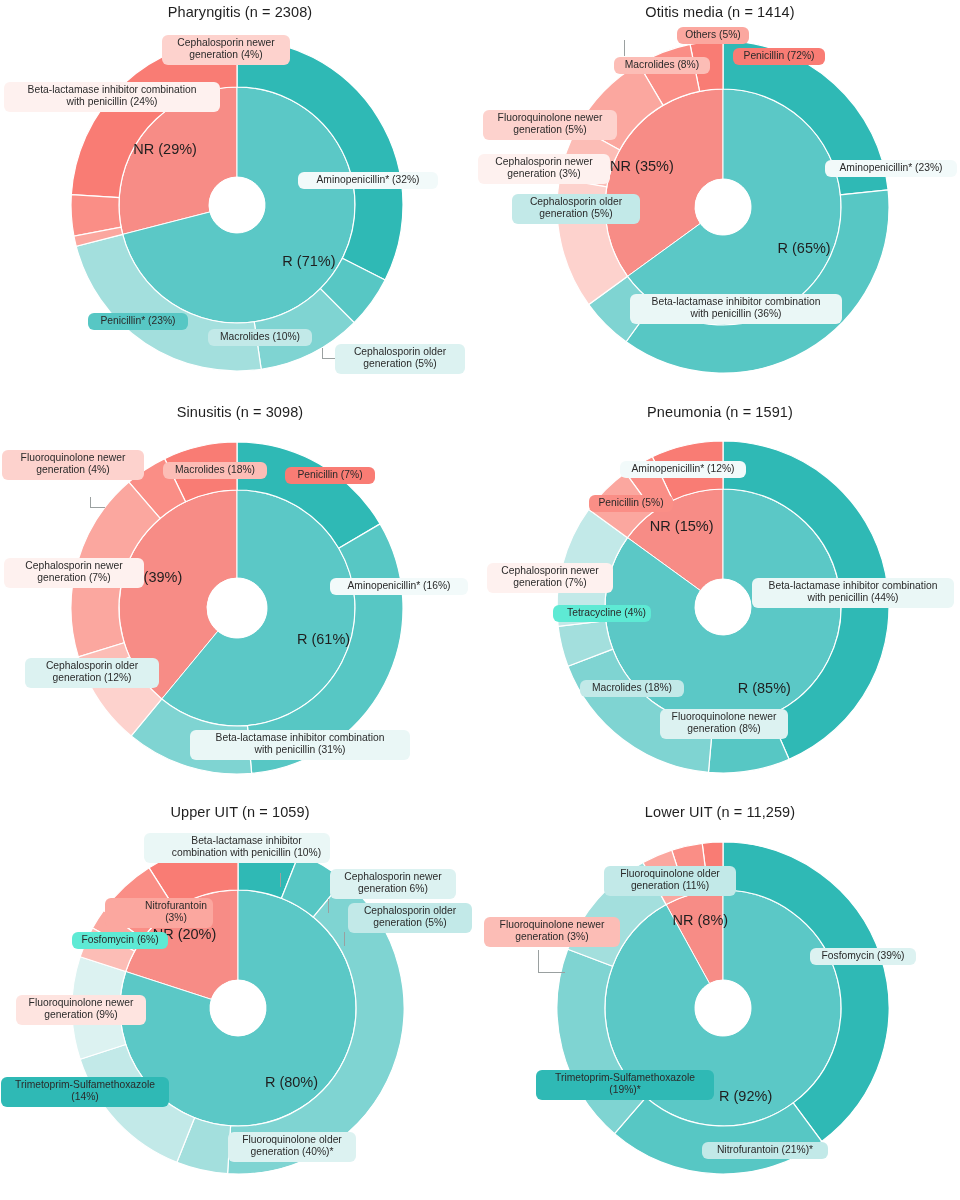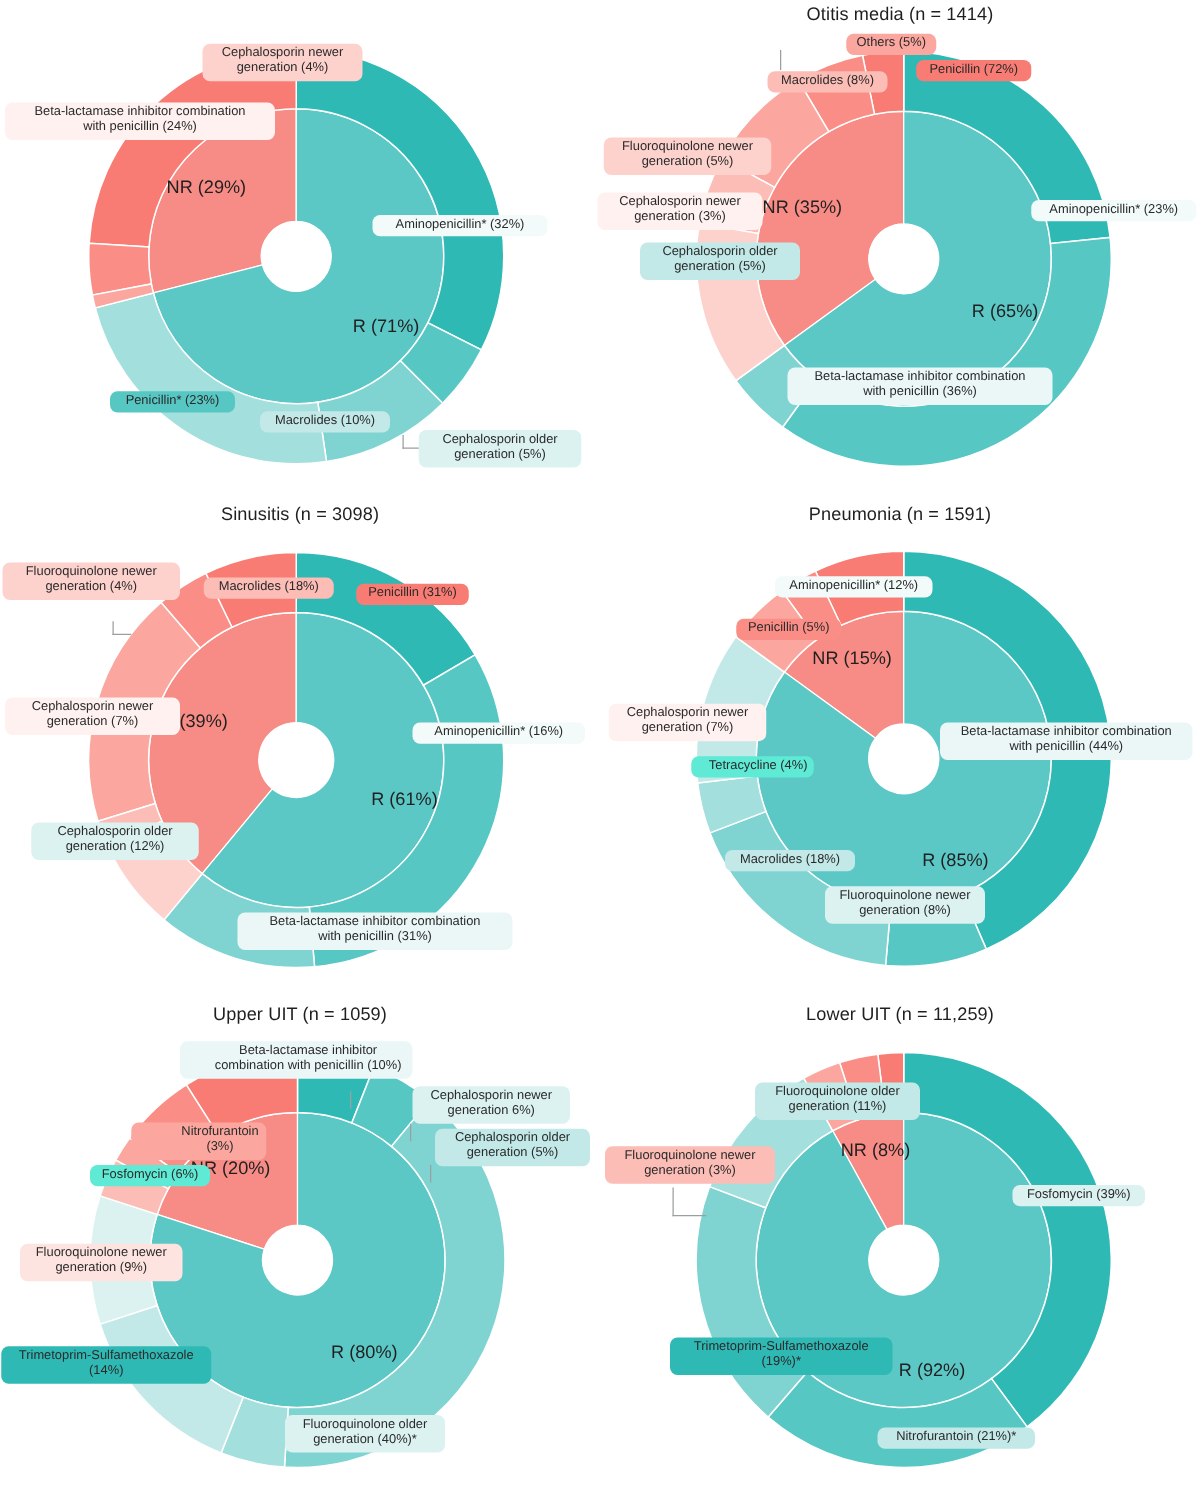--- a/index.html
+++ b/index.html
@@ -13,20 +13,21 @@
   .lbl{position:absolute;box-sizing:border-box;border-radius:6px;padding:2px 5px 3px 5px;
        font-size:10.3px;line-height:12.4px;text-align:center;color:#2a2a2a;white-space:pre-line;}
   .lead{position:absolute;border-left:1px solid #9aa0a0;border-bottom:1px solid #9aa0a0;}
   .lead-v{position:absolute;border-left:1px solid #9aa0a0;}
 </style>
 </head>
 <body style="position: relative;">
 
 <div id="grid">
     <div class="panel">
+      <div class="panel-title">Pharyngitis (n = 2308)</div>
       <div class="svgwrap">
         <svg viewBox="0 0 480 400">
           <path d="M 122.70718698682151 234.3454066854528 A 118 118 0 0 1 237 87 L 237 177 A 28 28 0 0 0 209.87967148839832 211.9633168406159 Z" fill="#F78C86" stroke="#ffffff" stroke-width="1"></path>
           <path d="M 237 87 A 118 118 0 1 1 122.70718698682154 234.34540668545287 L 209.87967148839834 211.96331684061593 A 28 28 0 1 0 237 177 Z" fill="#5BC8C6" stroke="#ffffff" stroke-width="1"></path>
           <path d="M 237 39 A 166 166 0 0 1 385.10948198099794 279.96386694481845 L 342.2826438178178 258.2875680692083 A 118 118 0 0 0 237 87 Z" fill="#2FB9B5" stroke="#ffffff" stroke-width="1.2"></path>
           <path d="M 385.10948198099794 279.96386694481845 A 166 166 0 0 1 354.16881705795606 322.59025601315454 L 320.288677185776 288.58825427441104 A 118 118 0 0 0 342.2826438178178 258.2875680692083 Z" fill="#57C7C4" stroke="#ffffff" stroke-width="1.2"></path>
           <path d="M 354.16881705795606 322.59025601315454 A 166 166 0 0 1 261.2006473847521 369.22645543930764 L 254.20286982771535 321.73928760143554 A 118 118 0 0 0 320.288677185776 288.58825427441104 Z" fill="#7FD4D2" stroke="#ffffff" stroke-width="1.2"></path>
           <path d="M 261.2006473847521 369.22645543930764 A 166 166 0 0 1 76.21519525264725 246.2825212693659 L 122.70718698682154 234.34540668545287 A 118 118 0 0 0 254.20286982771535 321.73928760143554 Z" fill="#A3DFDD" stroke="#ffffff" stroke-width="1.2"></path>
           <path d="M 71.32756308090691 194.57677375813387 A 166 166 0 0 1 237 39 L 237 87 A 118 118 0 0 0 119.23284604546396 197.59071869554094 Z" fill="#F97C74" stroke="#ffffff" stroke-width="1.2"></path>
           <path d="M 73.94031637903765 236.10529822123016 A 166 166 0 0 1 71.32756308090691 194.57677375813387 L 119.23284604546396 197.59071869554094 A 118 118 0 0 0 121.09010441401472 227.11099512111542 Z" fill="#FA8E86" stroke="#ffffff" stroke-width="1.2"></path>
@@ -165,21 +166,21 @@
     <div class="lbl" style="left: 478px; top: 154px; width: 132px; background: rgb(254, 241, 239);">Cephalosporin newer
 generation (3%)</div>
     <div class="lbl" style="left: 512px; top: 194px; width: 128px; background: rgb(194, 233, 232);">Cephalosporin older
 generation (5%)</div>
     <div class="lbl" style="left: 825px; top: 160px; width: 132px; background: rgb(242, 250, 250);">Aminopenicillin* (23%)</div>
     <div class="lbl" style="left: 630px; top: 294px; width: 212px; background: rgb(234, 247, 246);">Beta-lactamase inhibitor combination
 with penicillin (36%)</div>
     <div class="lbl" style="left: 2px; top: 450px; width: 142px; background: rgb(253, 210, 205);">Fluoroquinolone newer
 generation (4%)</div>
     <div class="lbl" style="left: 163px; top: 462px; width: 104px; background: rgb(252, 189, 182);">Macrolides (18%)</div>
-    <div class="lbl" style="left: 285px; top: 467px; width: 90px; background: rgb(249, 124, 116);">Penicillin (31%)</div>
+    <div class="lbl" style="left: 285px; top: 467px; width: 90px; background: rgb(249, 124, 116);">Penicillin (7%)</div>
     <div class="lbl" style="left: 4px; top: 558px; width: 140px; background: rgb(254, 241, 239);">Cephalosporin newer
 generation (7%)</div>
     <div class="lbl" style="left: 25px; top: 658px; width: 134px; background: rgb(220, 242, 241);">Cephalosporin older
 generation (12%)</div>
     <div class="lbl" style="left: 330px; top: 578px; width: 138px; background: rgb(242, 250, 250);">Aminopenicillin* (16%)</div>
     <div class="lbl" style="left: 190px; top: 730px; width: 220px; background: rgb(234, 247, 246);">Beta-lactamase inhibitor combination
 with penicillin (31%)</div>
     <div class="lbl" style="left: 620px; top: 461px; width: 126px; background: rgb(242, 250, 250);">Aminopenicillin* (12%)</div>
     <div class="lbl" style="left: 572px; top: 495px; width: 84px; background: rgb(250, 142, 134); margin-left: 17px;">Penicillin (5%)</div>
     <div class="lbl" style="left: 487px; top: 563px; width: 126px; background: rgb(254, 241, 239);">Cephalosporin newer

